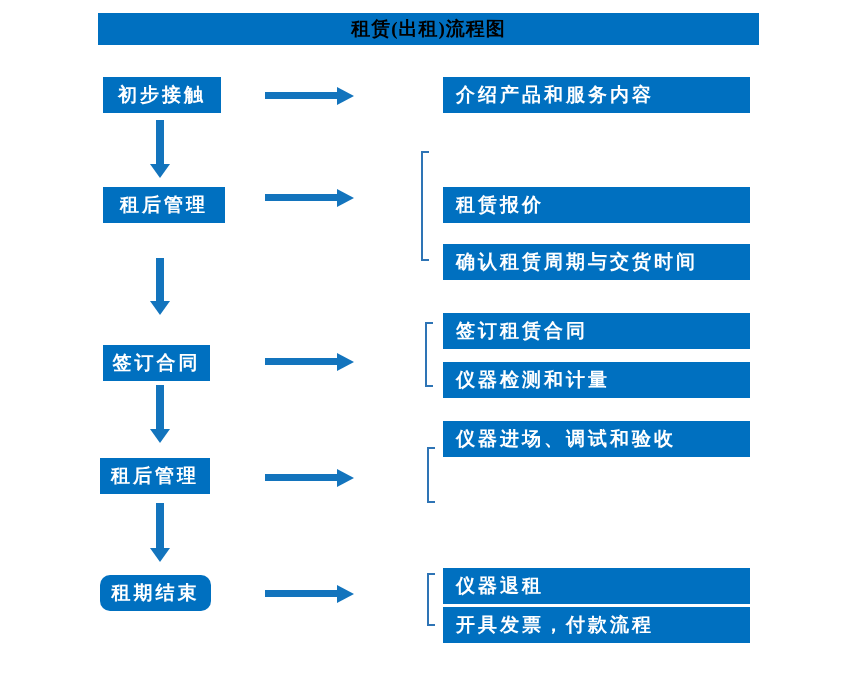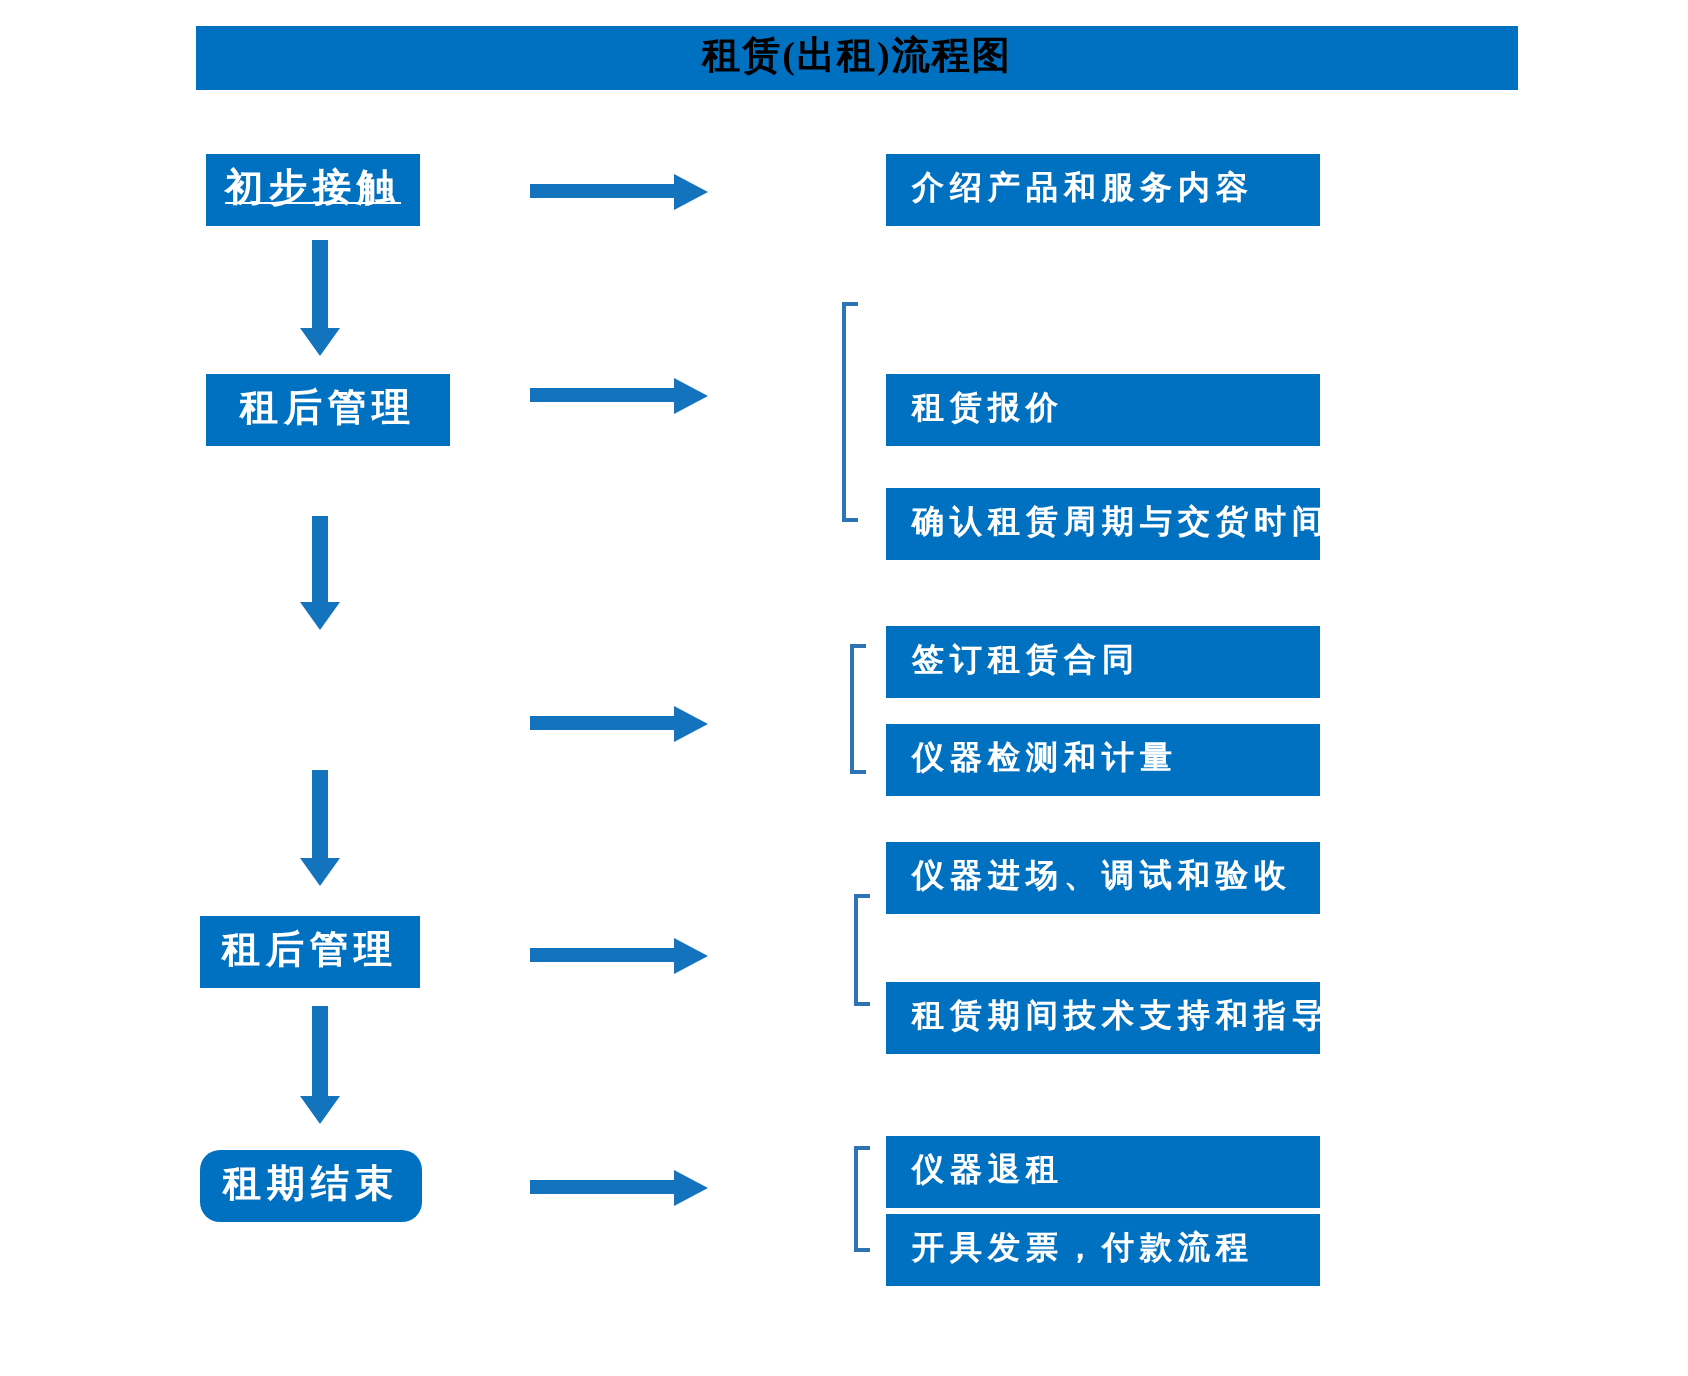--- a/index.html
+++ b/index.html
@@ -17,30 +17,30 @@
     color:#000000;font-weight:bold;font-size:19px;letter-spacing:1px;
     text-align:center;line-height:32px;
   }
   
   .step-box{
     position:absolute;height:36px;
     background:var(--box-blue,#0070c0);
     color:#ffffff;font-weight:bold;font-size:19px;letter-spacing:3px;
     text-align:center;line-height:36px;white-space:nowrap;
   }
-  .s0{left:103px;top:77px;width:107px;text-decoration:underline;}
+  .s0{left:103px;top:77px;width:118px;}
   .s1{left:103px;top:187px;width:122px;}
   .s2{left:103px;top:345px;width:107px;}
   .s3{left:100px;top:458px;width:110px;}
   .s4{left:100px;top:575px;width:111px;border-radius:10px;}
   
   .detail-box{
-    position:absolute;left:443px;width:217px;height:36px;
+    position:absolute;left:443px;width:307px;height:36px;
     background:var(--box-blue,#0070c0);
-    color:#ffffff;font-weight:bold;font-size:16px;letter-spacing:3px;
+    color:#ffffff;font-weight:bold;font-size:19px;letter-spacing:3px;
     line-height:36px;padding-left:13px;box-sizing:border-box;white-space:nowrap;
   }
   .d0{top:77px;}  .d1{top:134px;} .d2{top:187px;} .d3{top:244px;}
   .d4{top:313px;} .d5{top:362px;} .d6{top:421px;} .d7{top:491px;}
   .d8{top:568px;} .d9{top:607px;}
   
   .harrow{
     position:absolute;left:265px;width:72px;height:7px;
     background:var(--arrow-blue,#1374bd);
   }
@@ -79,20 +79,21 @@
 </style>
 </head>
 <body>
 
 <div class="canvas">
 
   <div class="title-bar">租赁(出租)流程图</div>
 
   <div class="step-box s0">初步接触</div>
   <div class="step-box s1">租后管理</div>
+  <div class="step-box s2">签订合同</div>
   <div class="step-box s3">租后管理</div>
   <div class="step-box s4">租期结束</div>
 
   <div class="varrow v0"></div>
   <div class="varrow v1"></div>
   <div class="varrow v2"></div>
   <div class="varrow v3"></div>
 
   <div class="harrow a0"></div>
   <div class="harrow a1"></div>
@@ -104,17 +105,16 @@
   <div class="bracket b1"></div>
   <div class="bracket b2"></div>
   <div class="bracket b3"></div>
 
   <div class="detail-box d0">介绍产品和服务内容</div>
   <div class="detail-box d2">租赁报价</div>
   <div class="detail-box d3">确认租赁周期与交货时间</div>
   <div class="detail-box d4">签订租赁合同</div>
   <div class="detail-box d5">仪器检测和计量</div>
   <div class="detail-box d6">仪器进场、调试和验收</div>
-  <div class="detail-box d7">租赁期间技术支持和指导</div>
   <div class="detail-box d8">仪器退租</div>
   <div class="detail-box d9">开具发票，付款流程</div>
 
 </div>
 
 </body></html>

